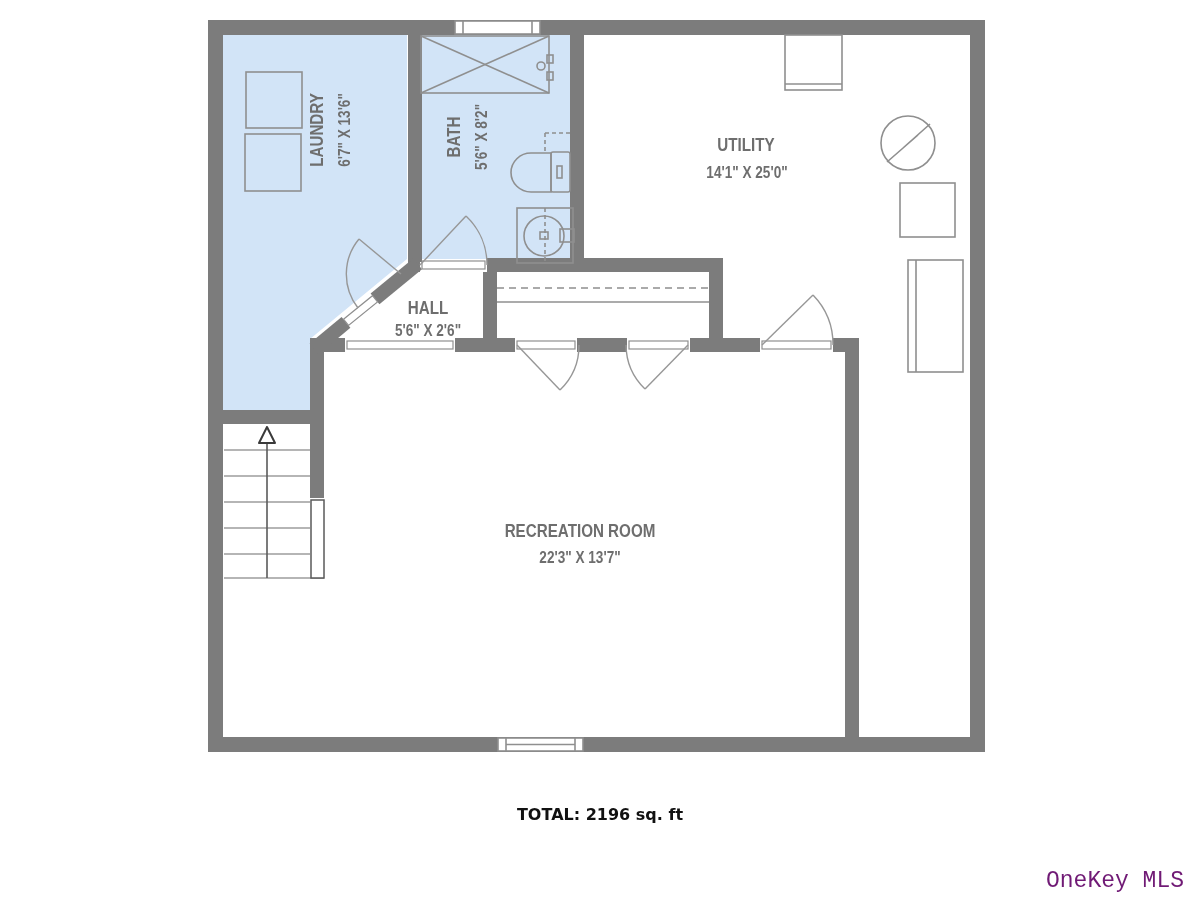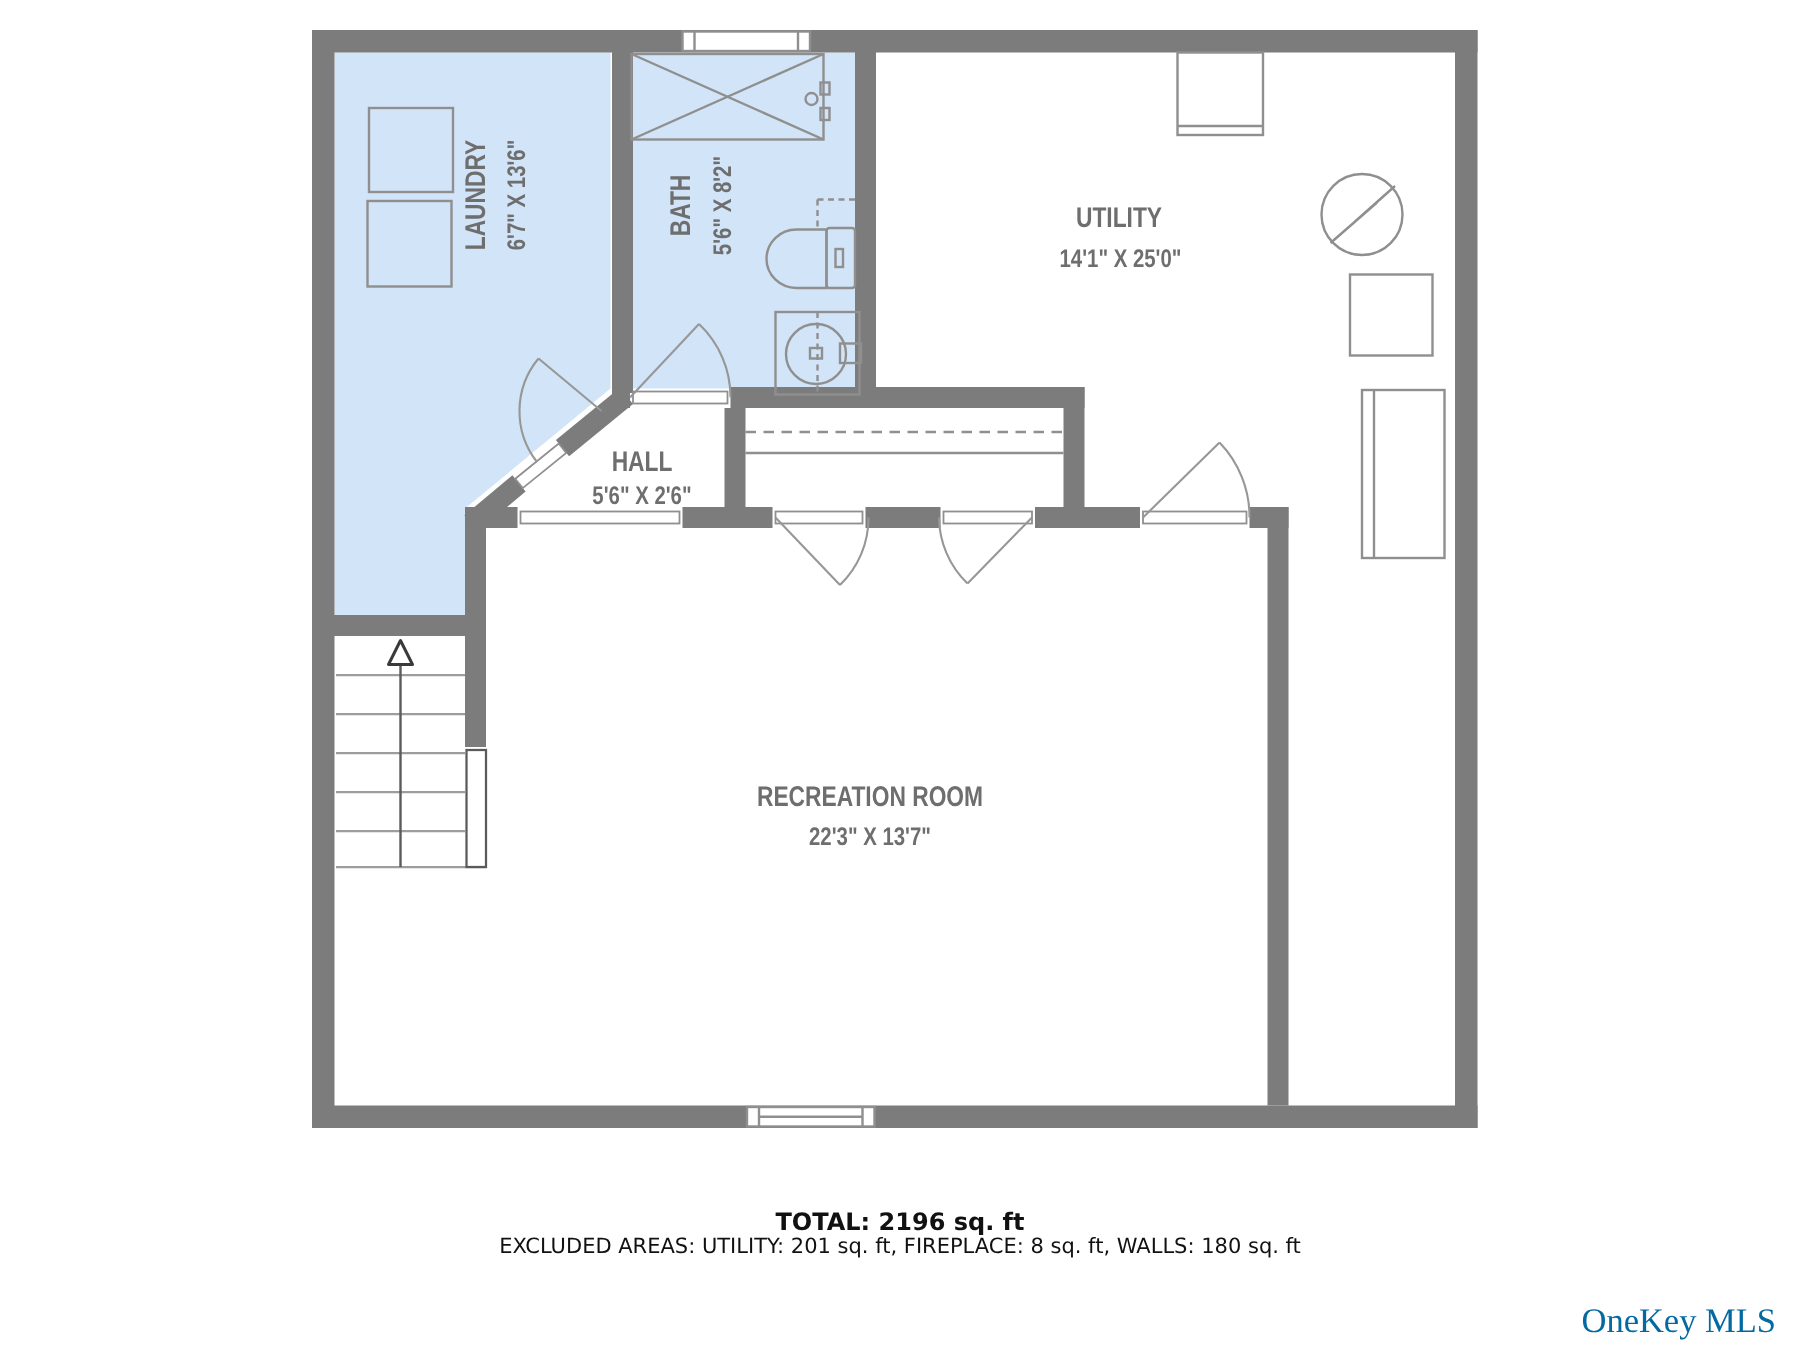--- a/index.html
+++ b/index.html
@@ -4,22 +4,22 @@
 <style>
   html,body{margin:0;padding:0;background:#ffffff;}
   .page{position:relative;width:1200px;height:900px;background:#ffffff;overflow:hidden;
         font-family:"DejaVu Sans","Liberation Sans",sans-serif;}
   .plan-svg{position:absolute;left:0;top:0;}
   .summary{position:absolute;left:0;top:806px;width:1200px;text-align:center;color:#111111;}
   .summary .total{font-size:16px;font-weight:bold;line-height:17px;}
   .summary .line{font-size:14px;line-height:16px;}
   .summary .disclaimer{display:inline-block;margin-top:9px;font-size:9px;font-weight:bold;
         color:#9b9b9b;letter-spacing:0.4px;transform:scaleX(0.94);}
-  .watermark{position:absolute;right:16px;bottom:6px;font-size:23px;color:#0369a1;
-        font-family:Liberation Serif, serif;}
+  .watermark{position:absolute;right:16px;bottom:6px;font-size:23px;color:#701a75;
+        font-family:Liberation Mono, monospace;}
   .wall{fill:#7c7c7c;stroke:none;}
   .fix{stroke:#8f8f8f;stroke-width:1.6;fill:none;}
   .fixfill{stroke:#8f8f8f;stroke-width:1.6;fill:#ffffff;}
   .door{stroke:#979797;stroke-width:1.4;fill:none;}
   .thresh{fill:#ffffff;stroke:#8f8f8f;stroke-width:1.2;}
   .tread{stroke:#9d9d9d;stroke-width:1.5;}
   .rname{font-family:"Liberation Sans",sans-serif;font-weight:bold;font-size:19px;fill:#6e6e6e;}
   .rdims{font-family:"Liberation Sans",sans-serif;font-weight:bold;font-size:17px;fill:#6e6e6e;}
 </style>
 </head>
@@ -170,17 +170,16 @@
     <text class="rname" text-anchor="middle" transform="translate(428,314) scale(0.8,1)">HALL</text>
     <text class="rdims" text-anchor="middle" transform="translate(428,336) scale(0.8,1)">5'6" X 2'6"</text>
 
     <text class="rname" text-anchor="middle" transform="translate(580,537) scale(0.8,1)">RECREATION ROOM</text>
     <text class="rdims" text-anchor="middle" transform="translate(580,563) scale(0.8,1)">22'3" X 13'7"</text>
   </g>
 </svg>
 
   <div class="summary">
     <div class="total">TOTAL: 2196 sq. ft</div>
-    <div class="line">EXCLUDED AREAS: UTILITY: 201 sq. ft, FIREPLACE: 8 sq. ft, WALLS: 180 sq. ft</div>
   </div>
 
   <div class="watermark">OneKey MLS</div>
 </div>
 
 </body></html>

